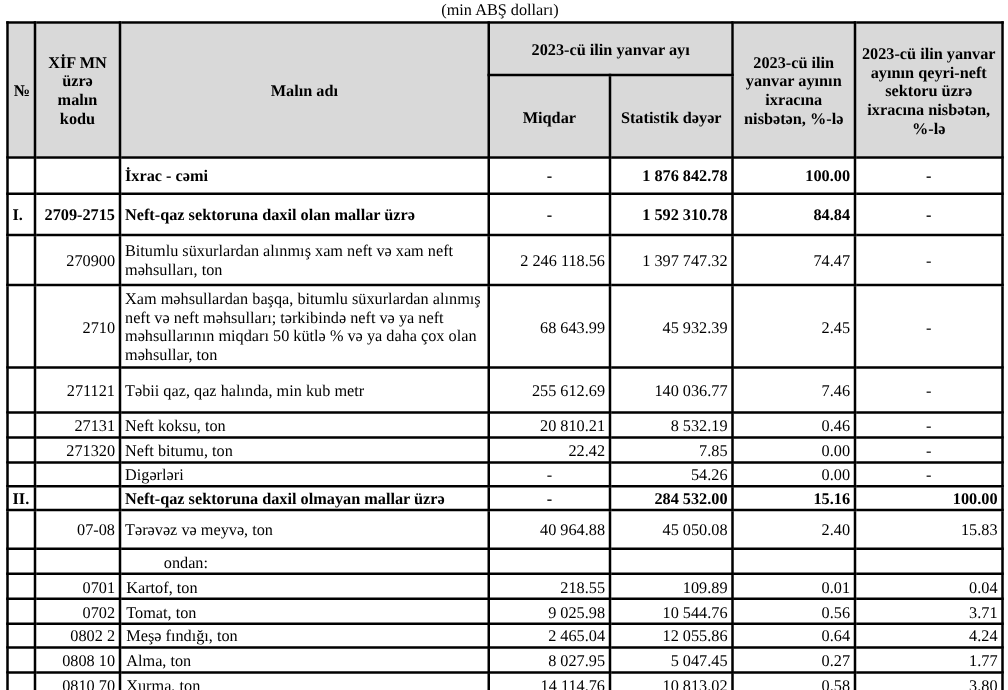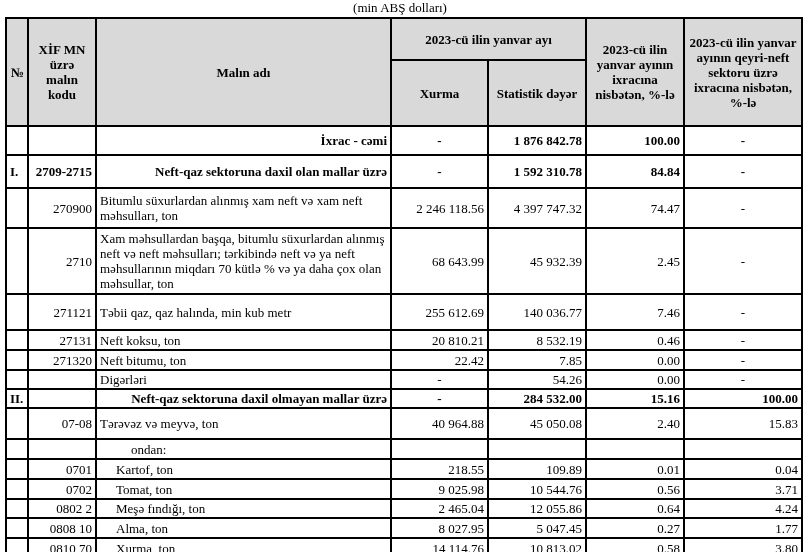--- a/index.html
+++ b/index.html
@@ -51,22 +51,22 @@
   }
   tr.h-group { height: 42px; }
   tr.h-sub   { height: 66px; }
   td.no-cell   { text-align: left; font-weight: bold; padding-left: 3px; }
   td.code-cell { text-align: right; padding-left: 4px; }
   td.name-cell { text-align: left; padding-left: 5px; }
   td.num  { text-align: right; padding-right: 10px; }
   td.dash { text-align: center; }
   td.blank { }
   tr.r-total td, tr.r-section td { font-weight: bold; }
-  tr.r-total td.name-cell, tr.r-section td.name-cell { text-align: right; }
-  tr.r-sub td.name-cell { padding-left: 19px; }
+  tr.r-total td.name-cell, tr.r-section td.name-cell { text-align: left; }
+  tr.r-sub td.name-cell { padding-left: 4px; }
   tr.r-subheader td.name-cell { padding-left: 34px; margin-top: 22px; }
 </style>
 </head>
 <body>
 
 <div class="page">
 
   <div class="caption">(min ABŞ dolları)</div>
 
   <table class="export">
@@ -82,21 +82,21 @@
     <thead>
       <tr class="h-group">
         <th rowspan="2">№</th>
         <th rowspan="2">XİF MN üzrə malın kodu</th>
         <th rowspan="2">Malın adı</th>
         <th colspan="2">2023-cü ilin yanvar ayı</th>
         <th rowspan="2">2023-cü ilin yanvar ayının ixracına nisbətən, %-lə</th>
         <th rowspan="2">2023-cü ilin yanvar ayının qeyri-neft sektoru üzrə ixracına nisbətən, %-lə</th>
       </tr>
       <tr class="h-sub">
-        <th>Xurma</th>
+        <th>Miqdar</th>
         <th>Statistik dəyər</th>
       </tr>
     </thead>
     <tbody id="table-body">
         <tr class="r-total" style="height: 29px;">
           <td class="no-cell"></td>
           <td class="code-cell"></td>
           <td class="name-cell">İxrac - cəmi</td>
           <td class="dash">-</td>
           <td class="num">1 876 842.78</td>
@@ -110,28 +110,28 @@
           <td class="dash">-</td>
           <td class="num">1 592 310.78</td>
           <td class="num">84.84</td>
           <td class="dash">-</td>
         </tr>
         <tr class="r-plain" style="height: 40px;">
           <td class="no-cell"></td>
           <td class="code-cell">270900</td>
           <td class="name-cell">Bitumlu süxurlardan alınmış xam neft və xam neft məhsulları, ton</td>
           <td class="num">2 246 118.56</td>
-          <td class="num">4 397 747.32</td>
+          <td class="num">1 397 747.32</td>
           <td class="num">74.47</td>
           <td class="dash">-</td>
         </tr>
         <tr class="r-plain" style="height: 66px;">
           <td class="no-cell"></td>
           <td class="code-cell">2710</td>
-          <td class="name-cell">Xam məhsullardan başqa, bitumlu süxurlardan alınmış neft və neft məhsulları; tərkibində neft və ya neft məhsullarının miqdarı 70 kütlə % və ya daha çox olan məhsullar, ton</td>
+          <td class="name-cell">Xam məhsullardan başqa, bitumlu süxurlardan alınmış neft və neft məhsulları; tərkibində neft və ya neft məhsullarının miqdarı 50 kütlə % və ya daha çox olan məhsullar, ton</td>
           <td class="num">68 643.99</td>
           <td class="num">45 932.39</td>
           <td class="num">2.45</td>
           <td class="dash">-</td>
         </tr>
         <tr class="r-plain" style="height: 36px;">
           <td class="no-cell"></td>
           <td class="code-cell">271121</td>
           <td class="name-cell">Təbii qaz, qaz halında, min kub metr</td>
           <td class="num">255 612.69</td>

